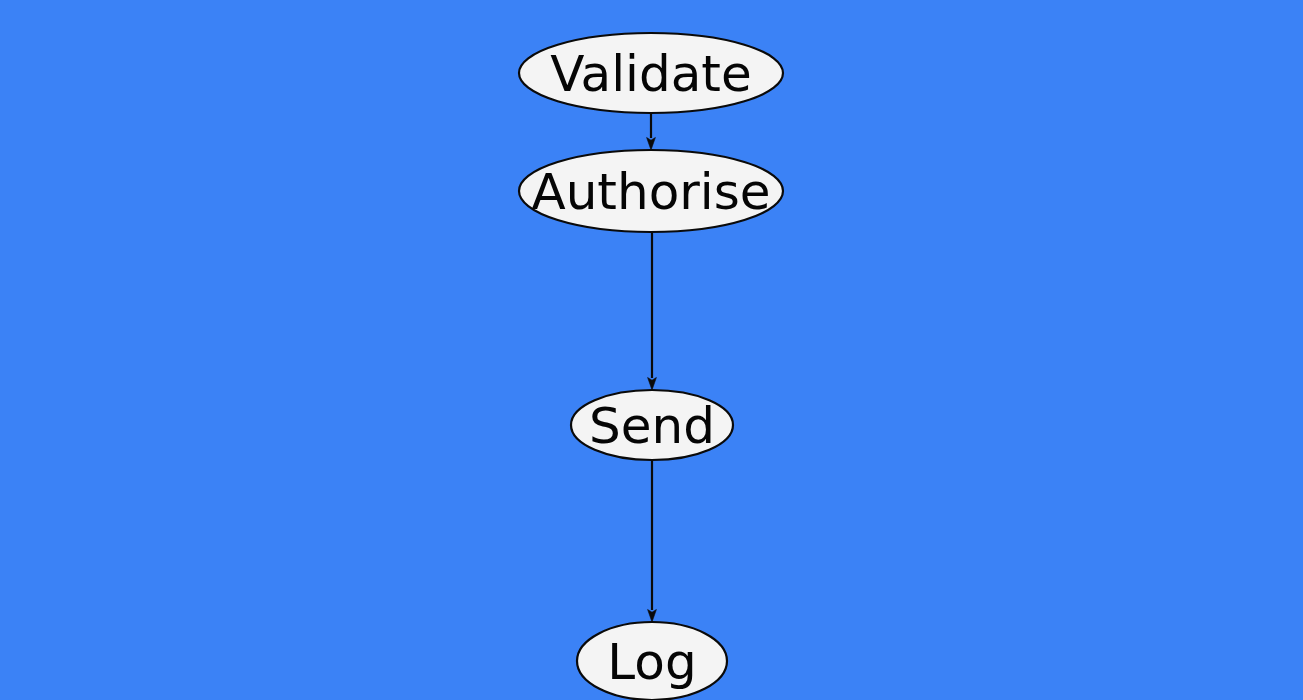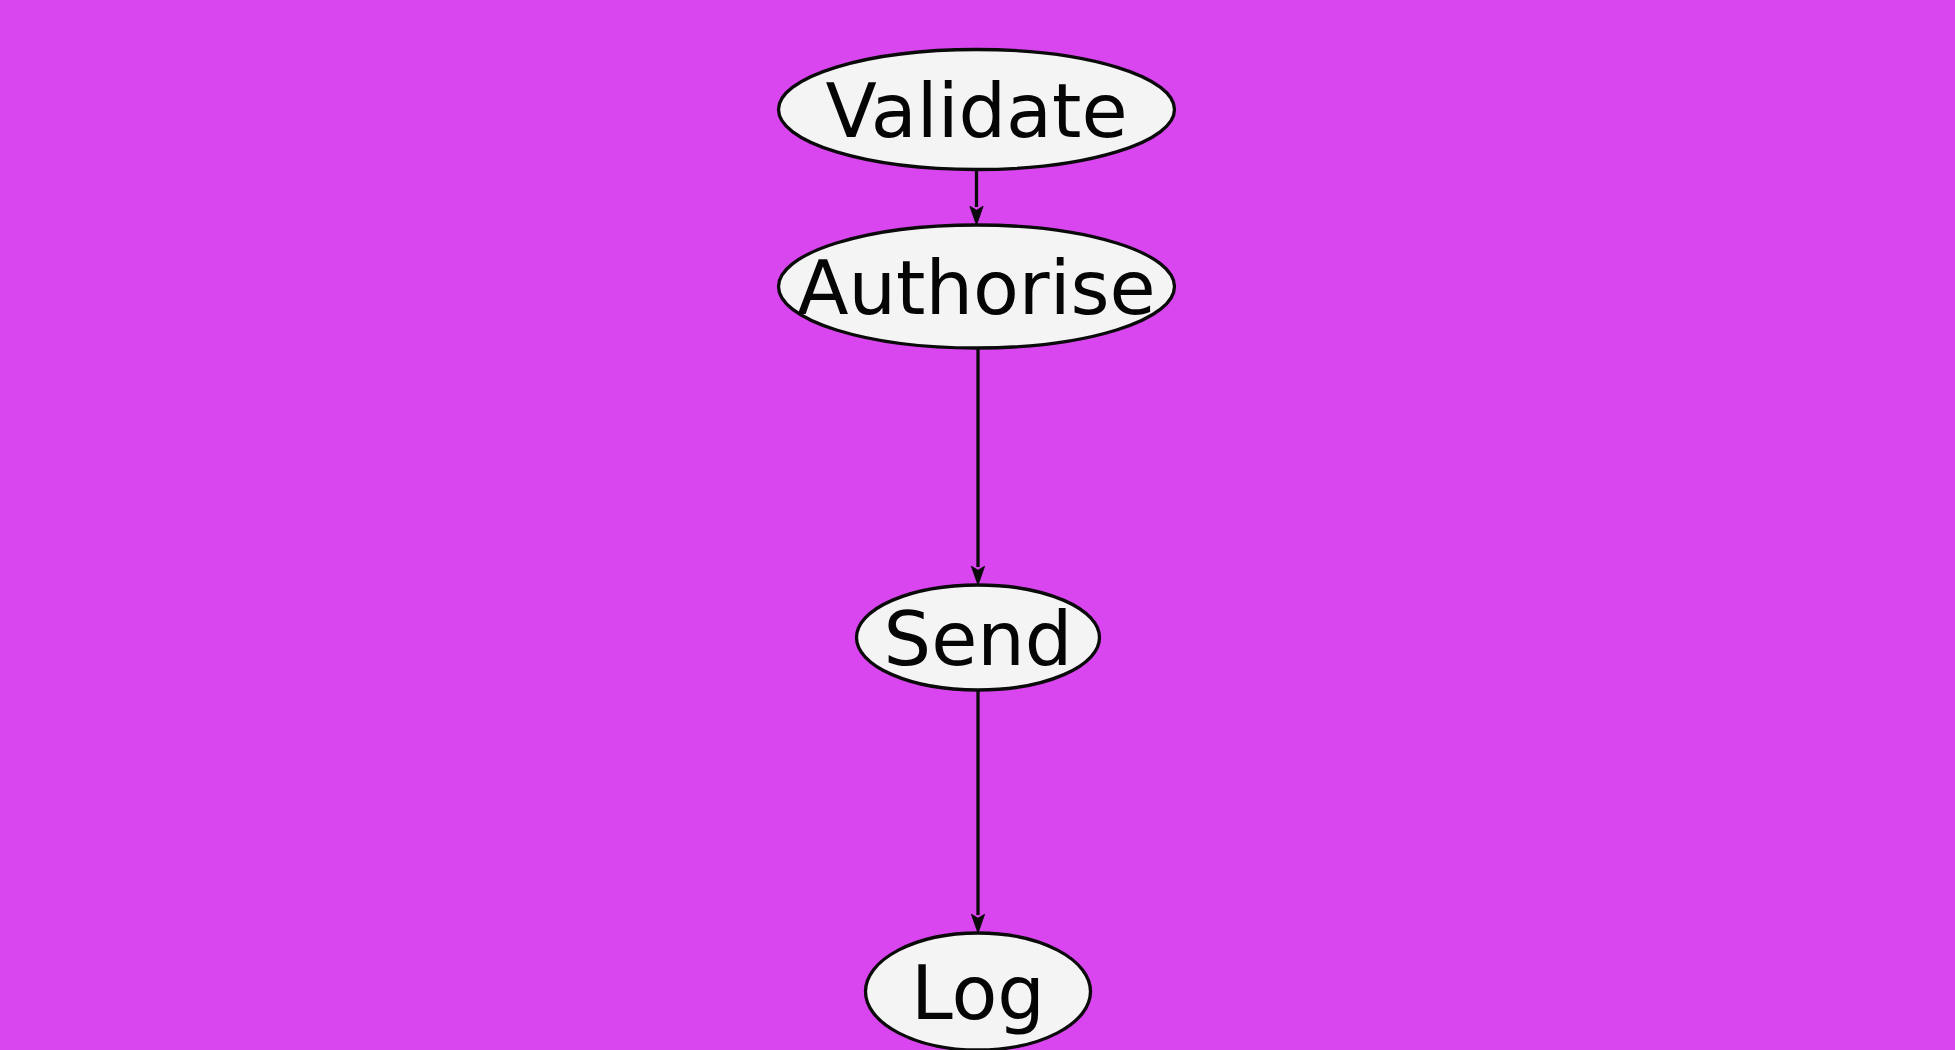--- a/index.html
+++ b/index.html
@@ -10,21 +10,21 @@
     width: 1303px;
     height: 700px;
     background: #f4f4f4;
     font-family: "DejaVu Sans", sans-serif;
     overflow: hidden;
   }
   #canvas {
     position: relative;
     width: 1303px;
     height: 700px;
-    background: #d946ef;
+    background: #3b82f6;
   }
   #graph-svg {
     position: absolute;
     left: 0;
     top: 0;
     width: 1303px;
     height: 700px;
     display: block;
   }
   .node-ellipse {

